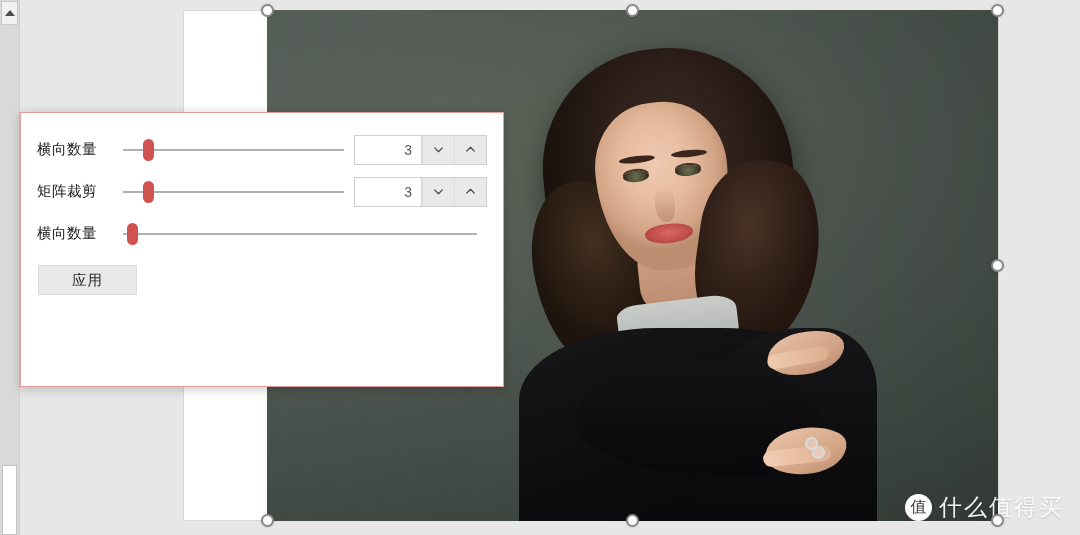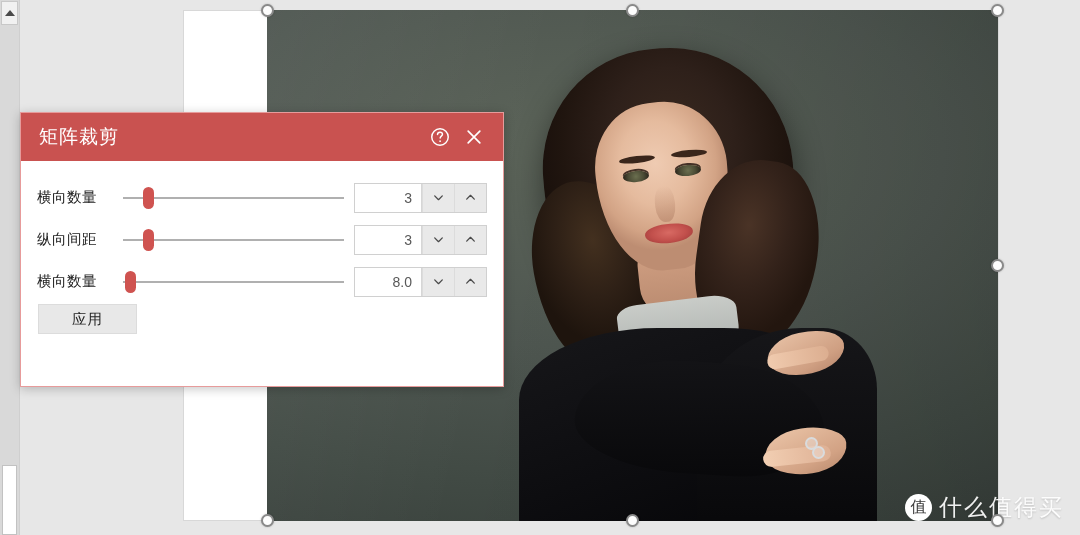--- a/index.html
+++ b/index.html
@@ -341,21 +341,21 @@
   .spin-btn {
     width: 32px;
     background: #e9e9e9;
     display: flex; align-items: center; justify-content: center;
     border-left: 1px solid #dcdcdc;
     cursor: pointer;
     box-sizing: border-box;
   }
   .spin-btn:first-of-type { border-left: none; }
 
-  .apply-row { margin-top: 2px; padding-left: 1px; }
+  .apply-row { margin-top: 11px; padding-left: 1px; }
   .apply-btn {
     width: 99px; height: 30px;
     background: #e8e8e8;
     border: 1px solid #dcdcdc;
     box-sizing: border-box;
     display: flex; align-items: center; justify-content: center;
     font-size: 14.5px;
     color: #1f1f1f;
     cursor: pointer;
     letter-spacing: 1px;
@@ -439,35 +439,20 @@
       <div class="handle" style="left: 626px; top: 4px;"></div>
       <div class="handle" style="left: 991px; top: 4px;"></div>
       <div class="handle" style="left: 261px; top: 259px;"></div>
       <div class="handle" style="left: 991px; top: 259px;"></div>
       <div class="handle" style="left: 261px; top: 514px;"></div>
       <div class="handle" style="left: 626px; top: 514px;"></div>
       <div class="handle" style="left: 991px; top: 514px;"></div>
     </div>
 
   <div class="dialog">
-    <div class="titlebar">
-      <div class="title-text">矩阵裁剪</div>
-      <div class="title-btn">
-        <svg width="22" height="22" viewBox="0 0 24 24" fill="none" stroke="#ffffff" stroke-width="1.6">
-          <circle cx="12" cy="12" r="9"></circle>
-          <path d="M9.3 9.2c0-1.5 1.2-2.5 2.7-2.5s2.7 1 2.7 2.4c0 1.9-2.5 2-2.5 3.9" stroke-linecap="round"></path>
-          <circle cx="12.1" cy="16.6" r="0.95" fill="#ffffff" stroke="none"></circle>
-        </svg>
-      </div>
-      <div class="title-btn">
-        <svg width="20" height="20" viewBox="0 0 24 24" fill="none" stroke="#ffffff" stroke-width="2" stroke-linecap="round">
-          <path d="M5 5 L19 19 M19 5 L5 19"></path>
-        </svg>
-      </div>
-    </div>
 
     <div class="dlg-body">
       <div id="rows">
           <div class="row">
             <div class="row-label">横向数量</div>
             <div class="slider-wrap">
               <div class="slider-track"></div>
               <div class="slider-thumb" style="left: calc(9%);"></div>
             </div>
             <div class="spin">
@@ -480,21 +465,21 @@
                 </svg>
               </div>
               <div class="spin-btn">
                 <svg width="13" height="13" viewBox="0 0 24 24" fill="none" stroke="#4a4a4a" stroke-width="2.4" stroke-linecap="round" stroke-linejoin="round">
                   <path d="M5 15 L12 8 L19 15"></path>
                 </svg>
               </div>
             </div>
           </div>
           <div class="row">
-            <div class="row-label">纵向间距</div>
+            <div class="row-label">矩阵裁剪</div>
             <div class="slider-wrap">
               <div class="slider-track"></div>
               <div class="slider-thumb" style="left: calc(9%);"></div>
             </div>
             <div class="spin">
               <div class="spin-value">
                 <span>3</span>
               </div>
               <div class="spin-btn">
                 <svg width="13" height="13" viewBox="0 0 24 24" fill="none" stroke="#4a4a4a" stroke-width="2.4" stroke-linecap="round" stroke-linejoin="round">
@@ -507,35 +492,20 @@
                 </svg>
               </div>
             </div>
           </div>
           <div class="row">
             <div class="row-label">横向数量</div>
             <div class="slider-wrap">
               <div class="slider-track"></div>
               <div class="slider-thumb" style="left: calc(1%);"></div>
             </div>
-            <div class="spin">
-              <div class="spin-value">
-                <span>8.0</span>
-              </div>
-              <div class="spin-btn">
-                <svg width="13" height="13" viewBox="0 0 24 24" fill="none" stroke="#4a4a4a" stroke-width="2.4" stroke-linecap="round" stroke-linejoin="round">
-                  <path d="M5 9 L12 16 L19 9"></path>
-                </svg>
-              </div>
-              <div class="spin-btn">
-                <svg width="13" height="13" viewBox="0 0 24 24" fill="none" stroke="#4a4a4a" stroke-width="2.4" stroke-linecap="round" stroke-linejoin="round">
-                  <path d="M5 15 L12 8 L19 15"></path>
-                </svg>
-              </div>
-            </div>
           </div>
         </div>
       <div class="apply-row">
         <div class="apply-btn">应用</div>
       </div>
     </div>
   </div>
 
 </div>
 

